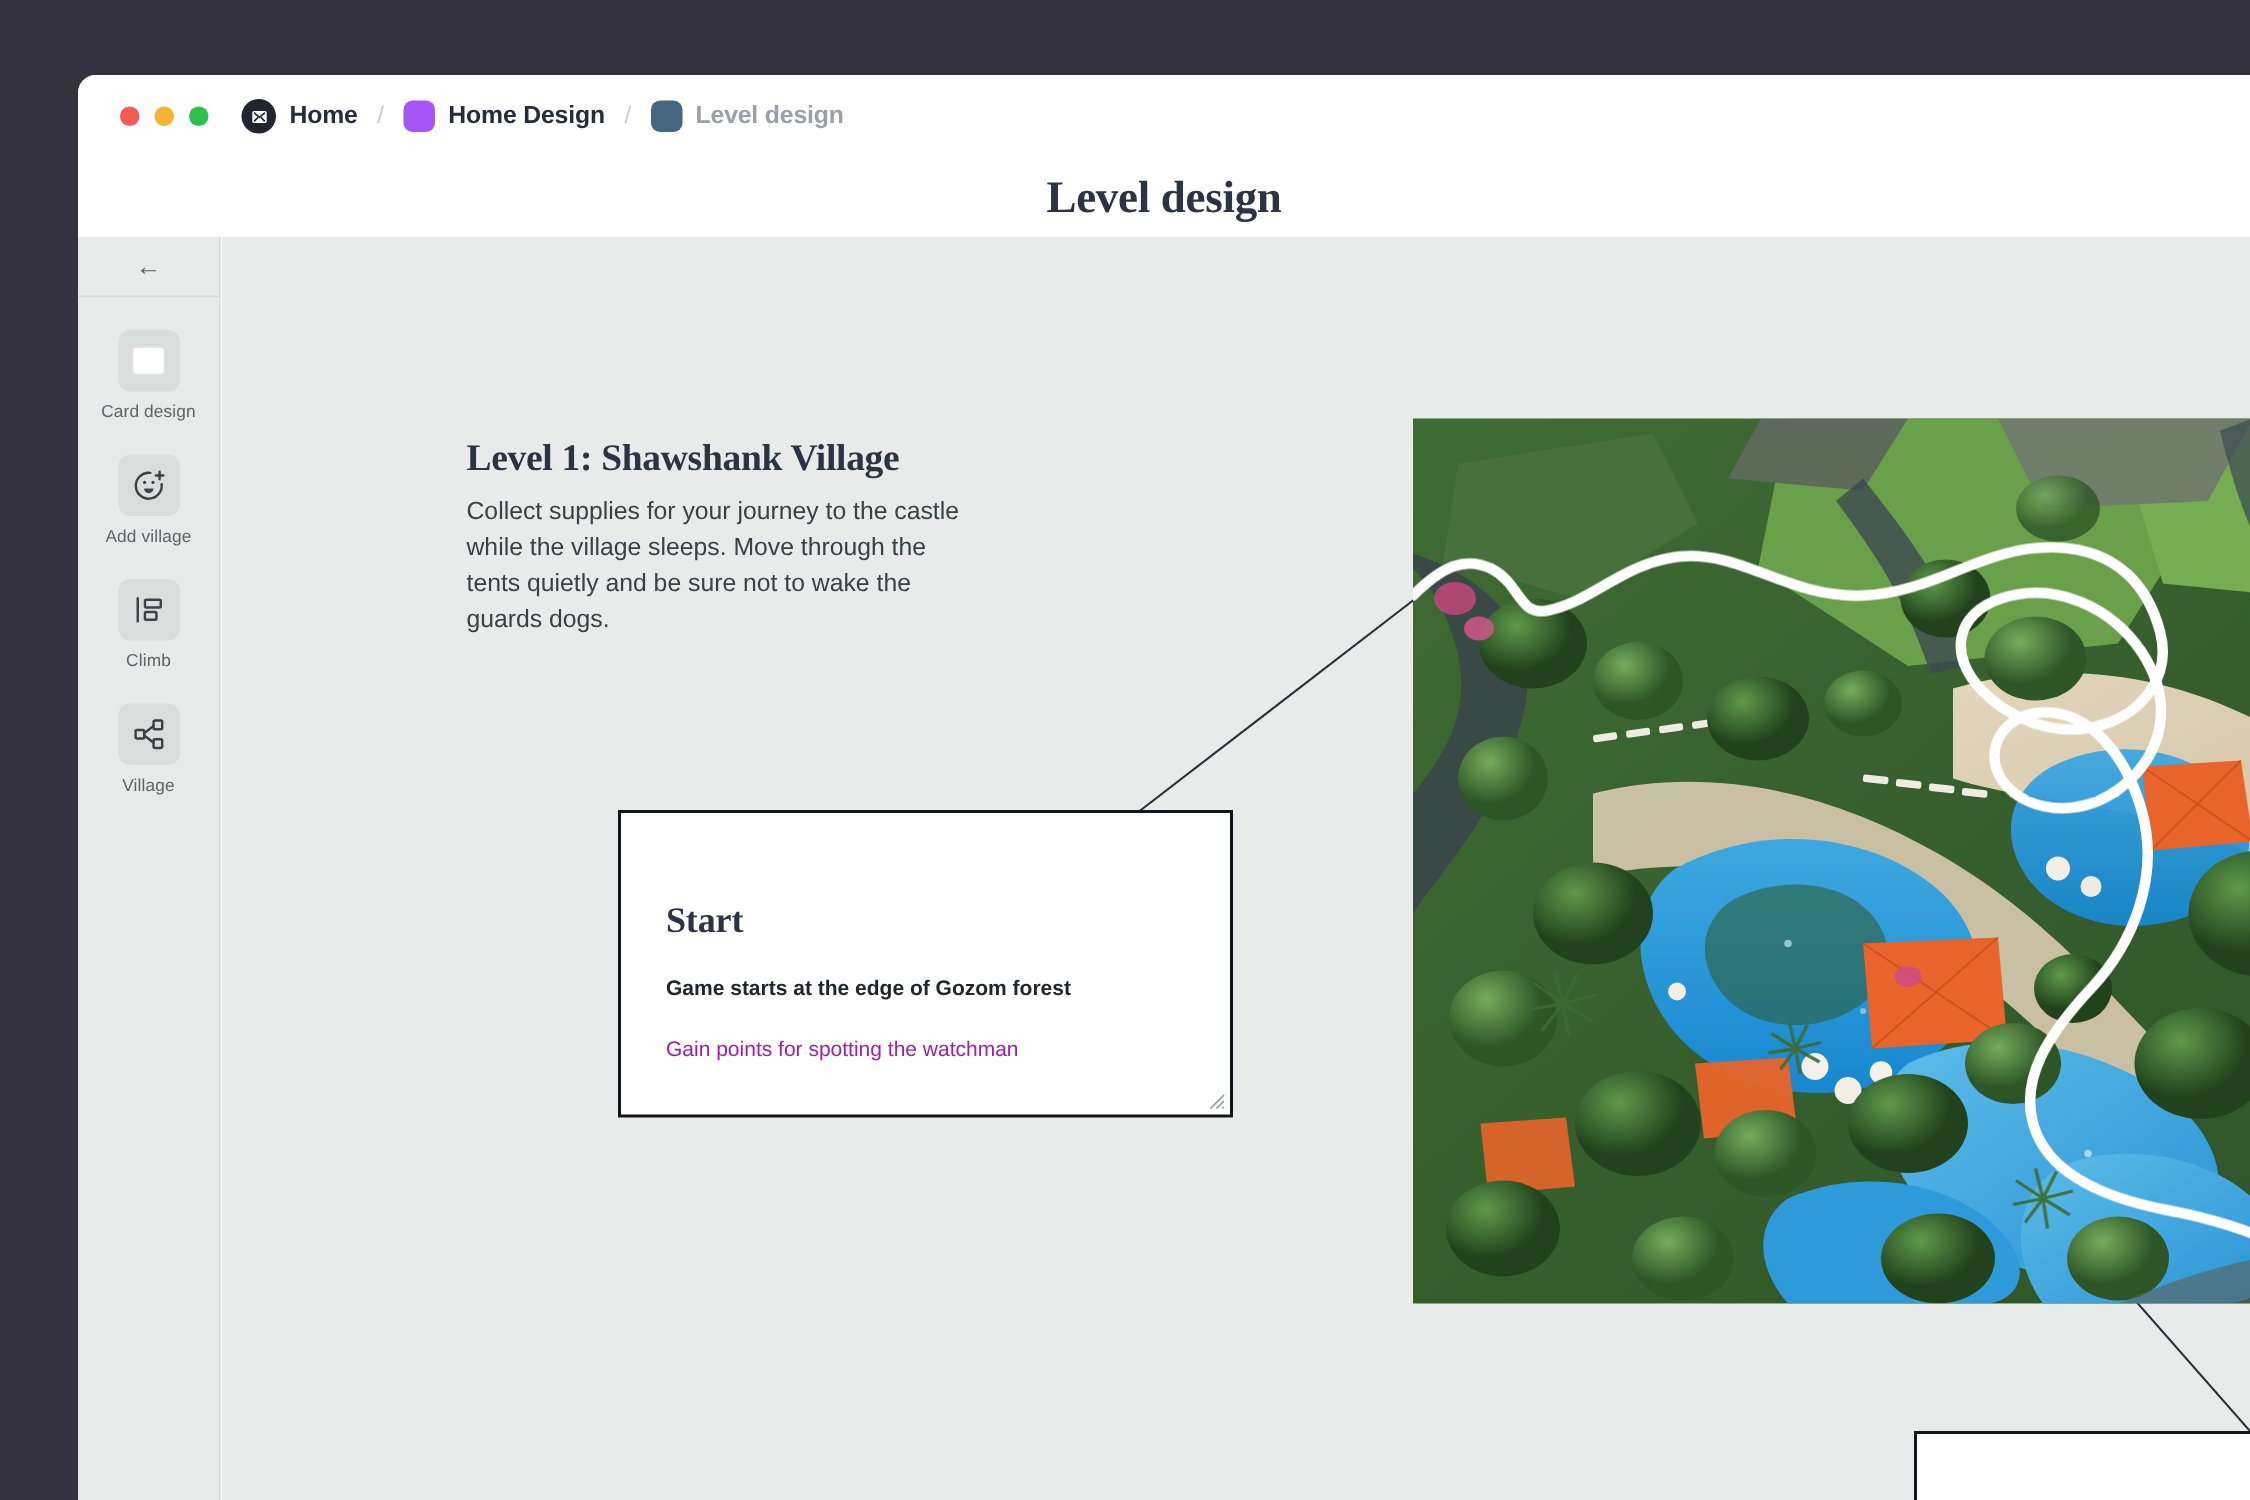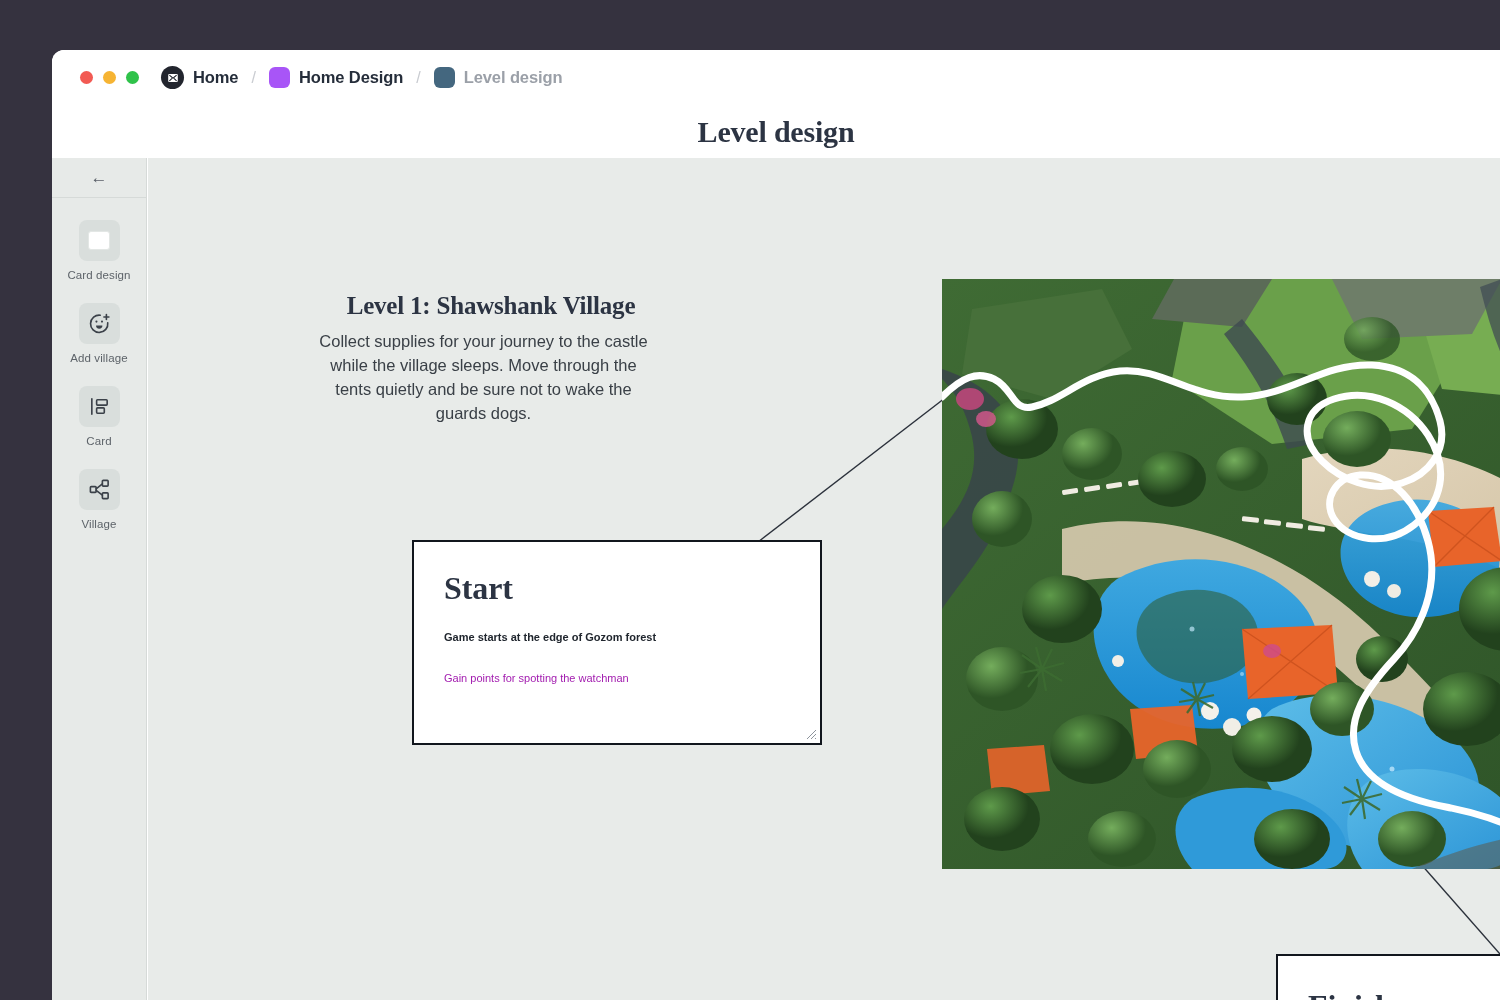--- a/index.html
+++ b/index.html
@@ -98,21 +98,21 @@
     position: absolute; left: 96px; top: 108px;
     width: 1352px; height: 842px;
     background: #e8ebe9;
     overflow: hidden;
   }
 
   
   #connectors { position: absolute; left: 0; top: 0; width: 100%; height: 100%; }
 
   
-  #level-block { position: absolute; left: 163px; top: 134px; width: 360px; text-align: center; }
+  #level-block { position: absolute; left: 163px; top: 134px; width: 360px; }
   #level-title {
     font-family: "Liberation Serif", serif;
     font-weight: 700; font-size: 25px; color: #2c3443;
     letter-spacing: -0.2px;
   }
   #level-desc {
     margin-top: 9px;
     font-size: 16.5px; line-height: 24px; color: #3a4047;
     width: 345px;
   }
@@ -131,24 +131,25 @@
     position: absolute;
     background: #ffffff;
     border: 2px solid #11161d;
     padding: 28px 30px 24px 30px;
   }
   #card-start { left: 264px; top: 382px; width: 410px; height: 205px; }
   #card-finish { left: 1128px; top: 796px; width: 372px; height: 140px; padding-top: 32px; }
 
   .card-title {
     font-family: "Liberation Serif", serif;
-    font-weight: 700; font-size: 32px; color: #2c3443;
+    font-weight: 700; font-size: 24px; color: #2c3443;
     letter-spacing: -0.1px;
-  }
-  .card-line { margin-top: 19px; font-size: 11px; color: #343b43; line-height: 22px; }
+    margin-top: 31px;
+  }
+  .card-line { margin-top: 19px; font-size: 14px; color: #343b43; line-height: 22px; }
   .card-line.bold { font-weight: 700; color: #20262e; }
   .card-line.link { color: #a21caf; }
   .resize-grip {
     position: absolute; right: 3px; bottom: 3px;
     width: 13px; height: 13px;
   }
 </style>
 </head>
 <body>
 
@@ -219,21 +220,21 @@
     </div>
 
     <div class="tool">
       <div class="tool-icon">
         <svg width="23" height="23" viewBox="0 0 24 24" fill="none" stroke="#3b4149" stroke-width="1.7">
           <path d="M4 4v16" stroke-linecap="round"></path>
           <rect x="9" y="5" width="11" height="5.5" rx="0.9"></rect>
           <rect x="9" y="13.5" width="8" height="5.5" rx="0.9"></rect>
         </svg>
       </div>
-      <div class="tool-label">Card</div>
+      <div class="tool-label">Climb</div>
     </div>
 
     <div class="tool">
       <div class="tool-icon">
         <svg width="23" height="23" viewBox="0 0 24 24" fill="none" stroke="#3b4149" stroke-width="1.7">
           <rect x="2.5" y="9" width="6" height="6" rx="0.9"></rect>
           <rect x="15" y="2.5" width="6" height="6" rx="0.9"></rect>
           <rect x="15" y="15.5" width="6" height="6" rx="0.9"></rect>
           <path d="M8.5 11.3 L15 6.2M8.5 12.8 L15 17.9" stroke-linecap="round"></path>
         </svg>

